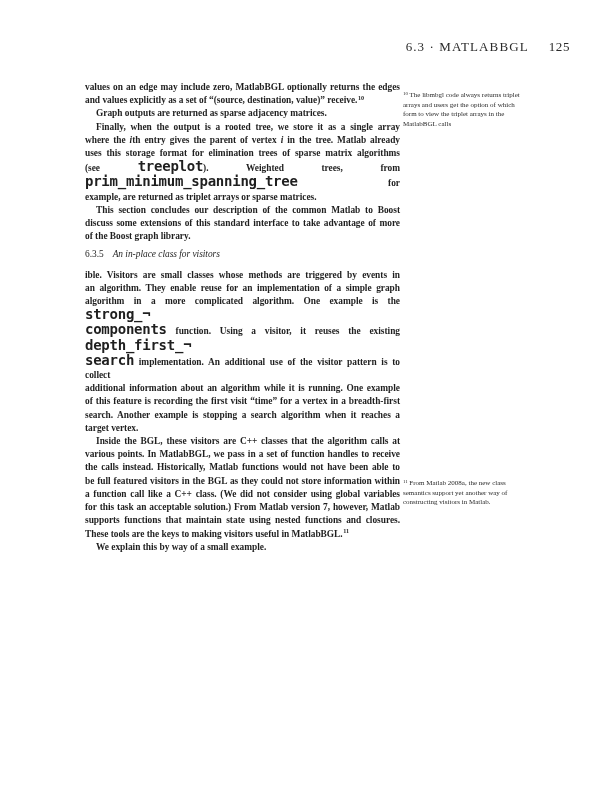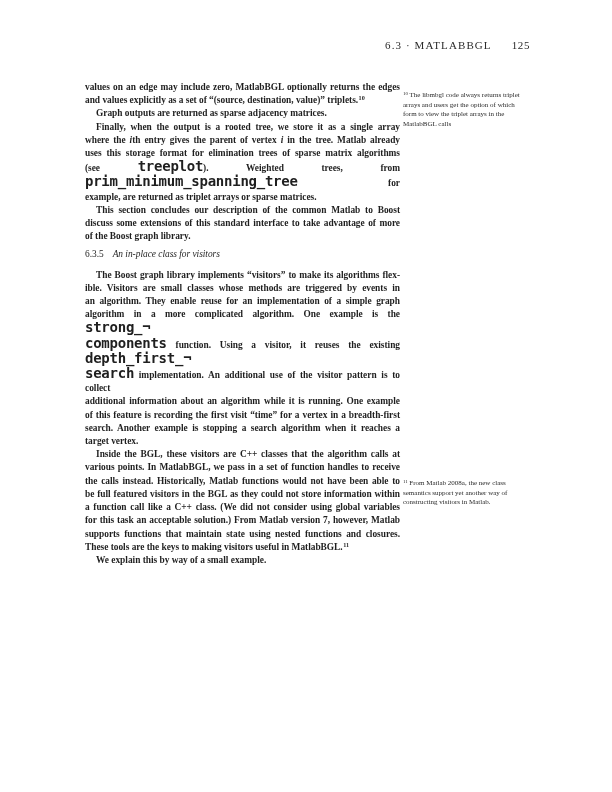--- a/index.html
+++ b/index.html
@@ -3,21 +3,21 @@
 <meta charset="utf-8">
 <style>
   html,body{margin:0;padding:0;background:#ffffff;}
   .page{
     position:relative;width:612px;height:792px;background:#ffffff;
     font-family:"Liberation Serif",serif;color:#1f1f1f;overflow:hidden;
   }
   
   .header{
     position:absolute;top:39px;left:0;width:530px;text-align:right;
-    font-size:11px;letter-spacing:1.1px;color:#2a2a2a;white-space:nowrap;
+    font-size:13px;letter-spacing:1.1px;color:#2a2a2a;white-space:nowrap;padding-left:40px;
   }
   .header .pagenum{margin-left:20px;letter-spacing:0.6px;}
   
   .main{
     position:absolute;left:85px;top:81px;width:315px;
     font-size:9.4px;line-height:13.2px;text-align:left;
     letter-spacing:-0.02px;
   }
   .para{margin:0;font-weight:bold;}
   .line{text-align:left;}
@@ -40,40 +40,39 @@
 </head>
 <body>
 
 <div class="page">
   <div class="header">
     <span>6.3 · MATLABBGL</span><span class="pagenum">125</span>
   </div>
   <div class="main">
       <div class="para">
         <div class="line j"><span>values on an edge may include zero, MatlabBGL optionally returns the edges</span></div>
-        <div class="line"><span>and values explicitly as a set of “(source, destination, value)” triplets.</span><span class="sup">10</span></div>
+        <div class="line"><span>and values explicitly as a set of “(source, destination, value)” receive.</span><span class="sup">10</span></div>
       </div>
       <div class="para">
         <div class="line ind"><span>Graph outputs are returned as sparse adjacency matrices.</span></div>
       </div>
       <div class="para">
         <div class="line j ind"><span>Finally, when the output is a rooted tree, we store it as a single array</span></div>
         <div class="line j"><span>where the </span><span class="it">i</span><span>th entry gives the parent of vertex </span><span class="it">i</span><span> in the tree. Matlab already</span></div>
         <div class="line j"><span>uses this storage format for elimination trees of sparse matrix algorithms</span></div>
         <div class="line j"><span>(see </span><span class="code">treeplot</span><span>). Weighted trees, from </span><span class="code">prim_minimum_spanning_tree</span><span> for</span></div>
         <div class="line"><span>example, are returned as triplet arrays or sparse matrices.</span></div>
       </div>
       <div class="para">
         <div class="line j ind"><span>This section concludes our description of the common Matlab to Boost</span></div>
         <div class="line j"><span>discuss some extensions of this standard interface to take advantage of more</span></div>
         <div class="line"><span>of the Boost graph library.</span></div>
       </div>
       <div class="heading"><span class="hnum">6.3.5</span><span class="htitle">An in-place class for visitors</span></div>
       <div class="para">
-        <div class="line j ind"><span>The Boost graph library implements “visitors” to make its algorithms flex-</span></div>
         <div class="line j"><span>ible. Visitors are small classes whose methods are triggered by events in</span></div>
         <div class="line j"><span>an algorithm. They enable reuse for an implementation of a simple graph</span></div>
         <div class="line j"><span>algorithm in a more complicated algorithm. One example is the </span><span class="code">strong_¬</span></div>
         <div class="line j"><span class="code">components</span><span> function. Using a visitor, it reuses the existing </span><span class="code">depth_first_¬</span></div>
         <div class="line j"><span class="code">search</span><span> implementation. An additional use of the visitor pattern is to collect</span></div>
         <div class="line j"><span>additional information about an algorithm while it is running. One example</span></div>
         <div class="line j"><span>of this feature is recording the first visit “time” for a vertex in a breadth-first</span></div>
         <div class="line j"><span>search. Another example is stopping a search algorithm when it reaches a</span></div>
         <div class="line"><span>target vertex.</span></div>
       </div>

